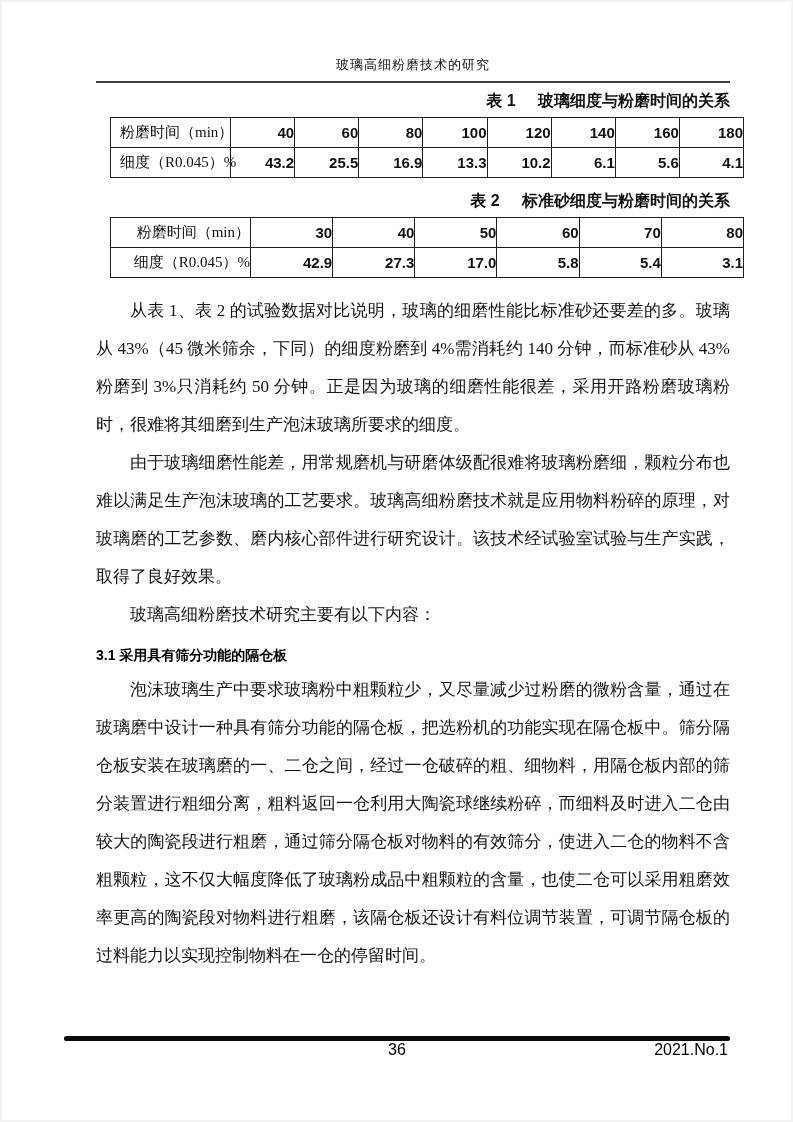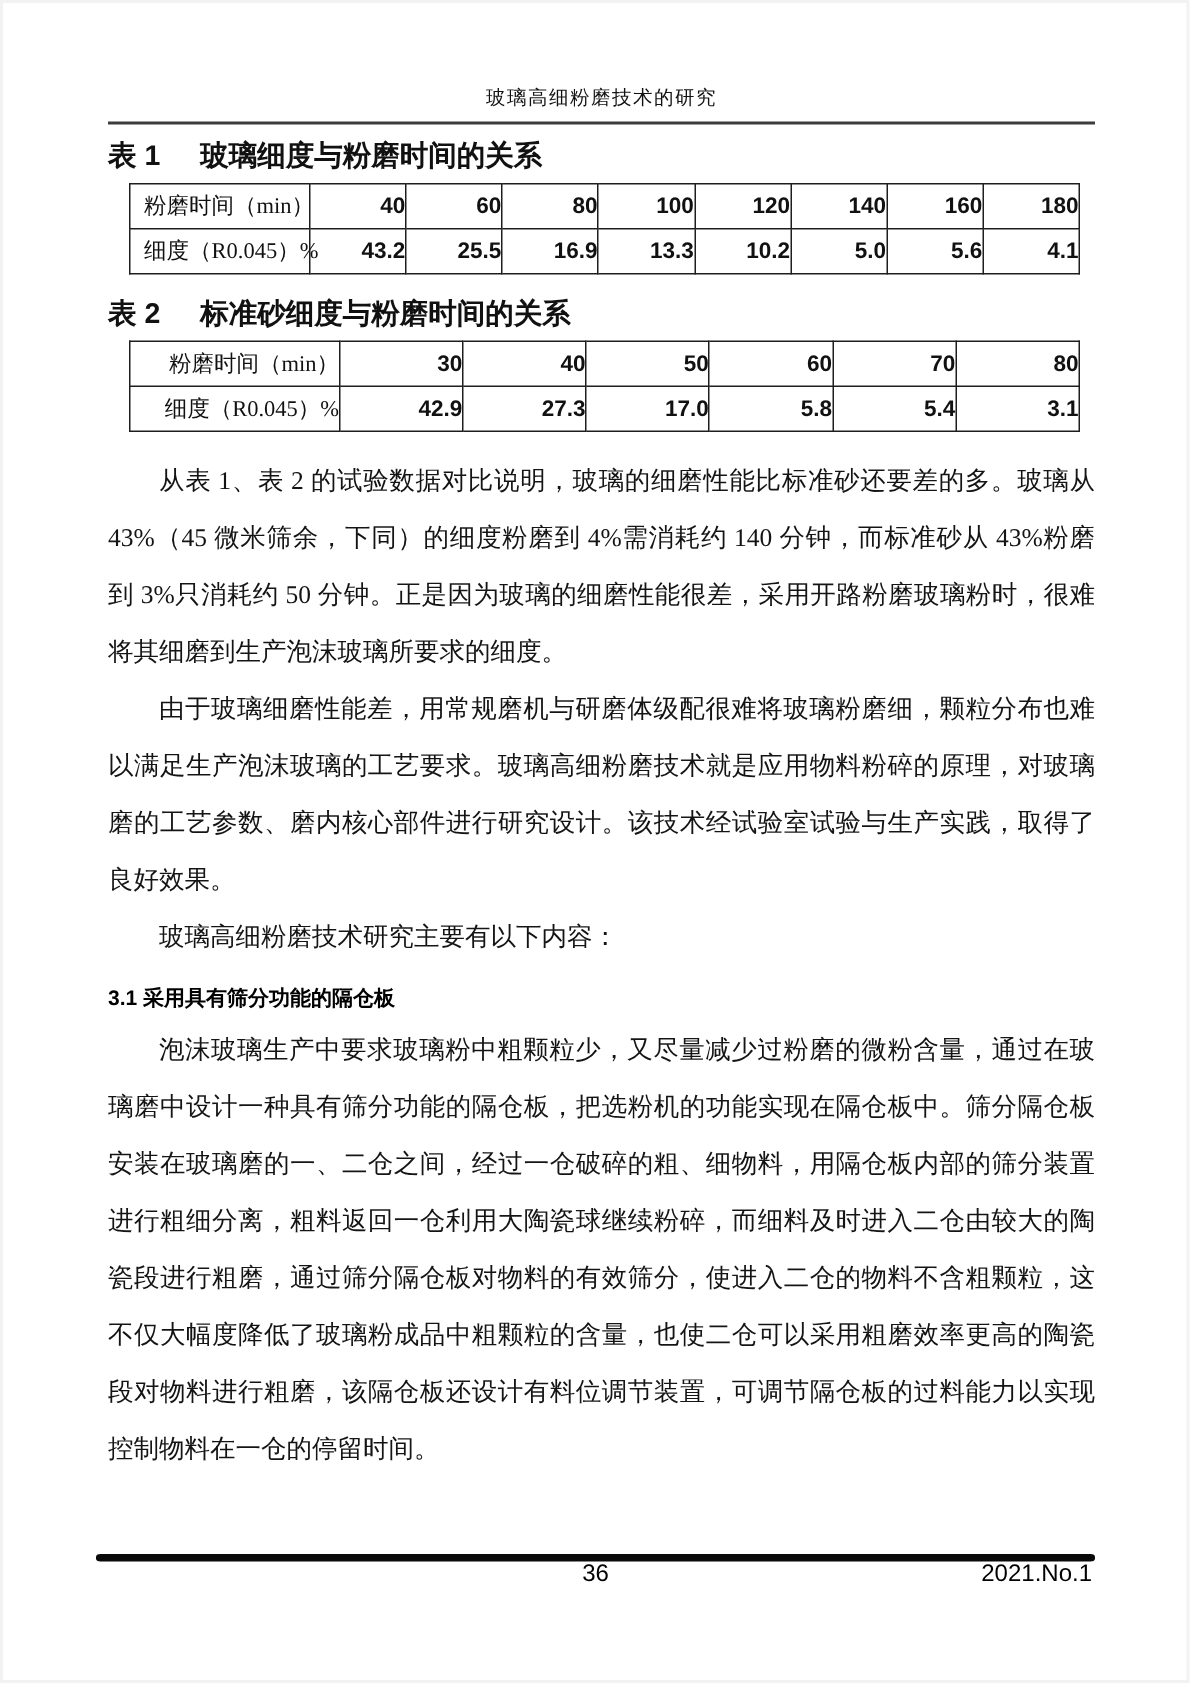--- a/index.html
+++ b/index.html
@@ -8,21 +8,21 @@
     width: 793px; height: 1122px;
     font-family: "Liberation Serif", "DejaVu Serif", serif;
     color: #1a1a1a;
     position: relative;
     overflow: hidden;
   }
   .page {
     position: absolute; inset: 0;
     background: #fff;
     box-shadow: inset 0 0 0 2px #f2f2f2;
-    padding: 56px 63px 0 72px;
+    padding: 56px 63px 0 96px;
   }
   
   .header-title {
     text-align: center;
     font-size: 13px;
     color: #111;
     letter-spacing: 1px;
     font-family: "Liberation Serif", serif;
   }
   .header-rule {
@@ -32,24 +32,24 @@
   
   .para {
     font-size: 17px;
     line-height: 38px;
     text-align: justify;
     color: #141414;
   }
   .indent { text-indent: 2em; }
   
   .tcaption {
-    text-align: left;
+    text-align: right;
     font-family: "Liberation Sans", sans-serif;
     font-weight: bold;
-    font-size: 19px;
+    font-size: 16px;
     color: #111;
     margin-top: 8px;
     margin-bottom: 5px;
   }
   .tcaption .cap-title { margin-left: 1.4em; }
   
   table.dtable {
     border-collapse: collapse;
     table-layout: fixed;
     width: 634px;
@@ -162,21 +162,21 @@
         <td class="num">160</td>
         <td class="num">180</td>
       </tr>
       <tr>
         <td class="lbl">细度（R0.045）%</td>
         <td class="num">43.2</td>
         <td class="num">25.5</td>
         <td class="num">16.9</td>
         <td class="num">13.3</td>
         <td class="num">10.2</td>
-        <td class="num">5.0</td>
+        <td class="num">6.1</td>
         <td class="num">5.6</td>
         <td class="num">4.1</td>
       </tr>
     </tbody>
   </table>
 
   <div class="tcaption sp-t1">
     <span>表 2</span><span class="cap-title">标准砂细度与粉磨时间的关系</span>
   </div>
 

